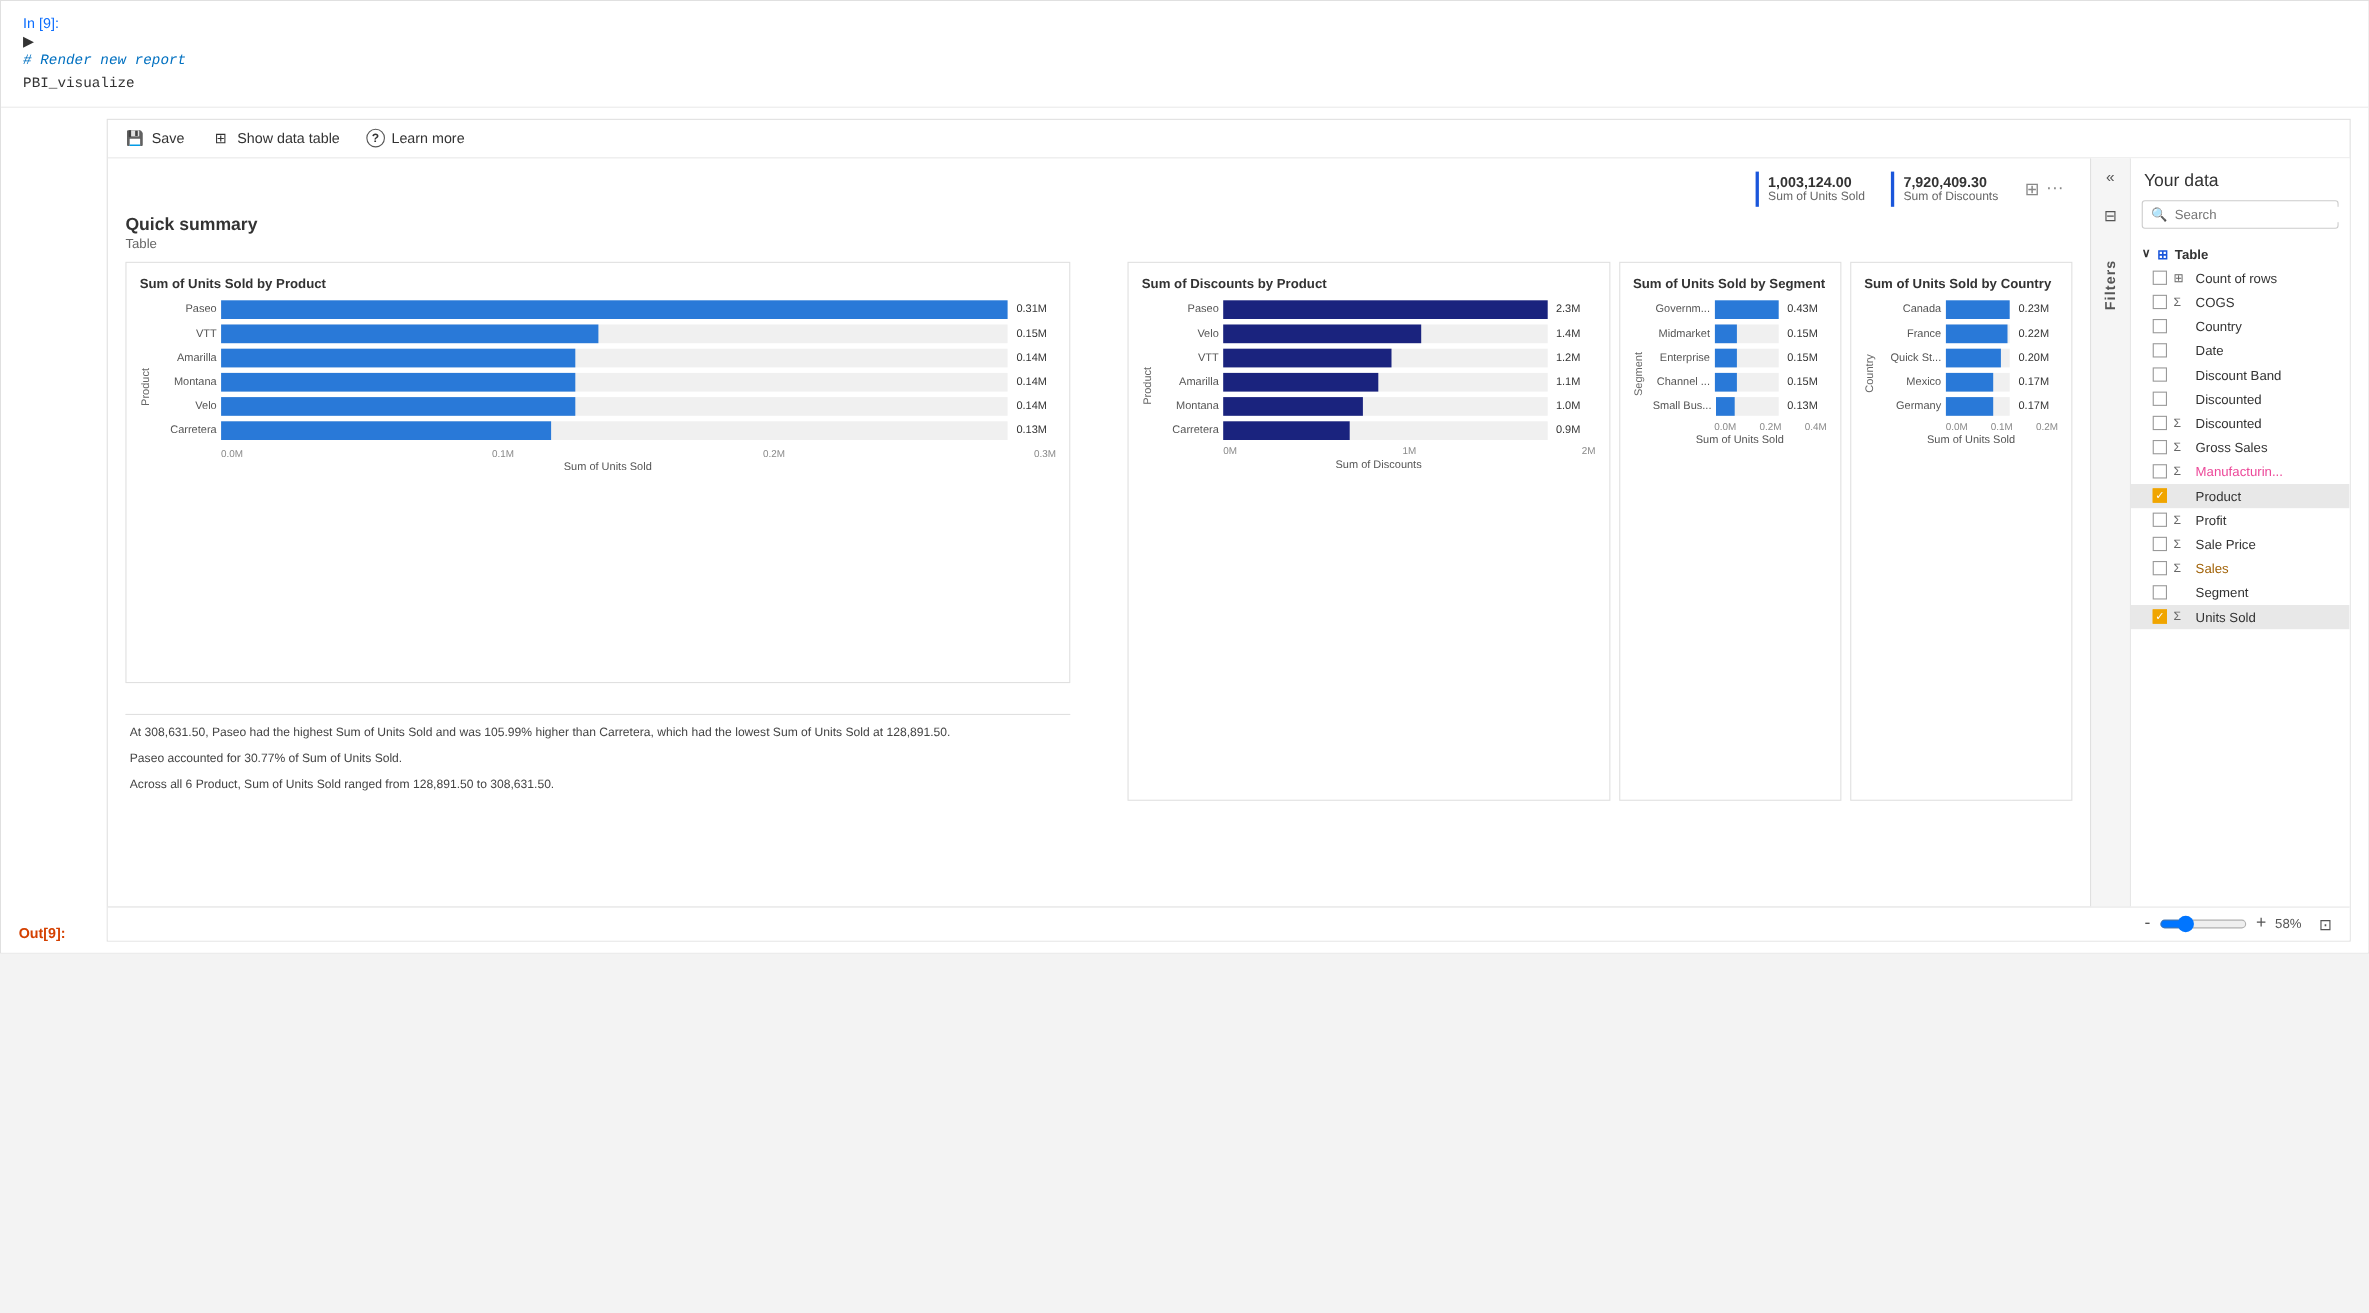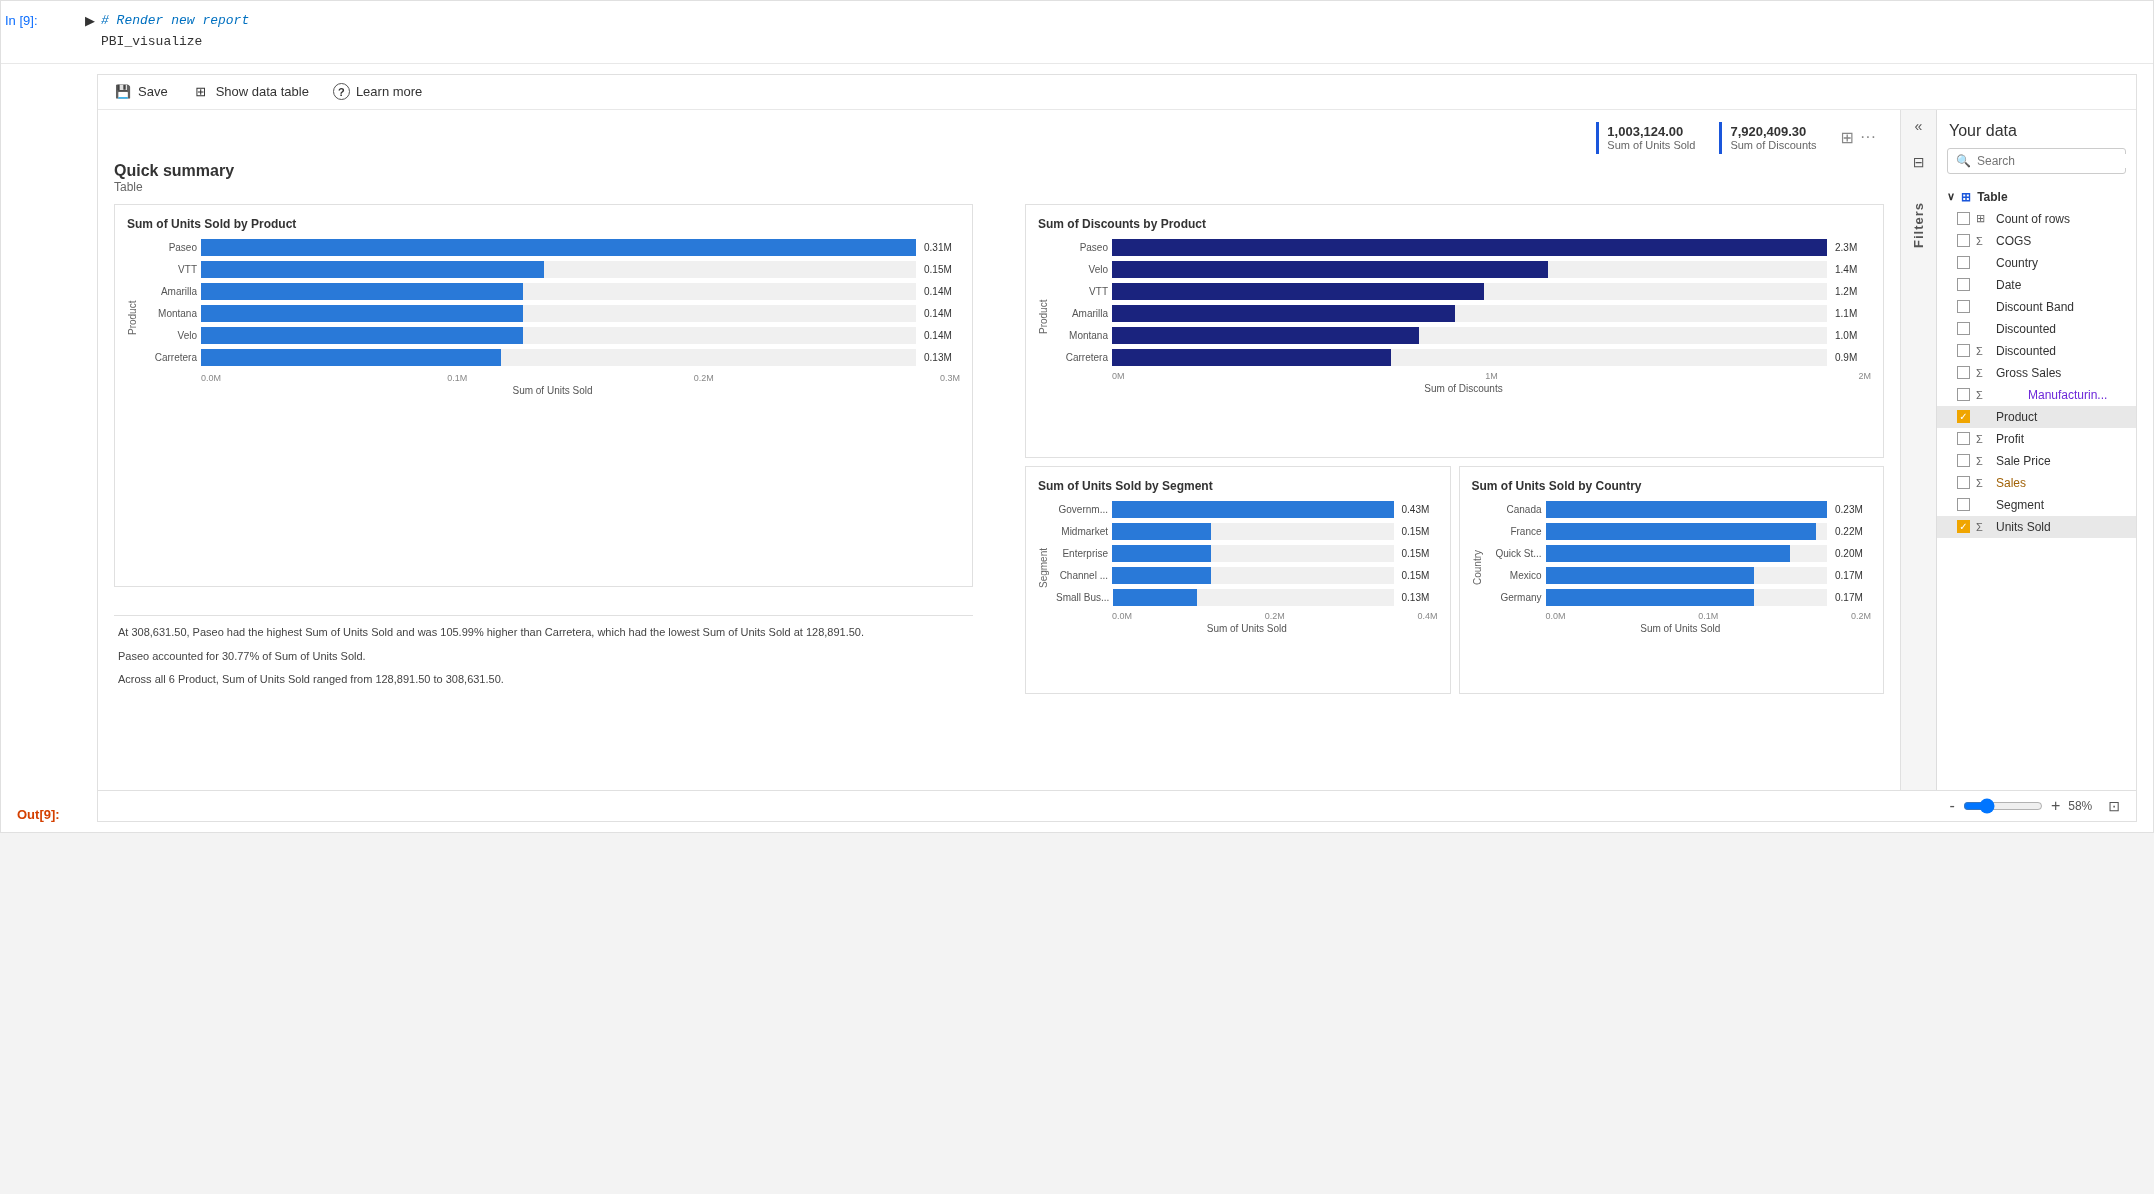--- a/index.html
+++ b/index.html
@@ -1,19 +1,19 @@
 <!DOCTYPE html>
 <html><head>
   <meta charset="utf-8">
   <style>
     * { box-sizing: border-box; margin: 0; padding: 0; }
     body { font-family: 'Segoe UI', Arial, sans-serif; background: #f3f3f3; font-size: 13px; color: #333; }
 
     .notebook-cell { background: #fff; border: 1px solid #e0e0e0; margin: 0; }
-    .cell-input { display: flex; align-items: flex-start; padding: 10px 4px; background: #fff; border-bottom: 1px solid #e8e8e8; }
+    .cell-input { display: flex; align-items: flex-start; padding: 10px 20px; background: #fff; border-bottom: 1px solid #e8e8e8; flex-direction: column; }
     .cell-label { color: #0d6efd; font-size: 13px; min-width: 80px; padding-top: 2px; }
     .cell-label-out { color: #d44000; font-size: 13px; min-width: 80px; padding-top: 2px; font-weight: 600; }
     .run-btn { color: #333; cursor: pointer; margin-right: 6px; margin-top: 2px; }
     .code-block { font-family: 'Courier New', monospace; font-size: 13px; line-height: 1.6; }
     .code-comment { color: #0070c0; font-style: italic; }
     .code-func { color: #333; }
 
     .cell-output { display: flex; align-items: flex-end; padding: 10px 16px 10px 16px; background: #fff; }
     .output-content { flex: 1; background: #fff; border: 1px solid #e0e0e0; }
 
@@ -190,21 +190,21 @@
                 </div>
               </div>
 
               <div class="text-summary" style="border-top: 1px solid #e0e0e0; padding-top: 8px; font-size:11px; line-height:1.55;">
                 <p>At 308,631.50, Paseo had the highest Sum of Units Sold and was 105.99% higher than Carretera, which had the lowest Sum of Units Sold at 128,891.50.</p>
                 <p>Paseo accounted for 30.77% of Sum of Units Sold.</p>
                 <p>Across all 6 Product, Sum of Units Sold ranged from 128,891.50 to 308,631.50.</p>
               </div>
             </div>
 
-            <div style="flex: 1; display: flex; flex-direction: column; gap: 8px; margin-left: 44px;">
+            <div style="flex: 1; display: flex; flex-direction: row; gap: 8px; margin-left: 44px;">
 
               <div class="chart-card" style="flex: 1;">
                 <div class="chart-title">Sum of Discounts by Product</div>
                 <div style="display: flex; gap: 4px;">
                   <div class="y-axis-label">Product</div>
                   <div style="flex: 1;">
                     <div id="chart2-bars">
                         <div style="display: flex; align-items: center; gap: 4px; margin-bottom: 5px;">
                           <span style="font-size: 10px; color: rgb(85, 85, 85); text-align: right; min-width: 52px;">Paseo</span>
                           <div style="flex: 1 1 0%; height: 17px; background: rgb(240, 240, 240); position: relative;">
@@ -430,21 +430,21 @@
                   <span style="color: rgb(51, 51, 51);">Discounted</span>
                 </div>
                 <div style="display: flex; align-items: center; gap: 6px; padding: 4px 10px 4px 20px; cursor: pointer; font-size: 12px;">
                   <span style="width: 13px; height: 13px; border: 1px solid rgb(153, 153, 153); display: inline-flex; align-items: center; justify-content: center; background: rgb(255, 255, 255); flex-shrink: 0; font-size: 10px; color: rgb(255, 255, 255);"></span>
                   <span style="font-size: 11px; color: rgb(102, 102, 102); min-width: 14px;">Σ</span>
                   <span style="color: rgb(51, 51, 51);">Gross Sales</span>
                 </div>
                 <div style="display: flex; align-items: center; gap: 6px; padding: 4px 10px 4px 20px; cursor: pointer; font-size: 12px;">
                   <span style="width: 13px; height: 13px; border: 1px solid rgb(153, 153, 153); display: inline-flex; align-items: center; justify-content: center; background: rgb(255, 255, 255); flex-shrink: 0; font-size: 10px; color: rgb(255, 255, 255);"></span>
                   <span style="font-size: 11px; color: rgb(102, 102, 102); min-width: 14px;">Σ</span>
-                  <span style="color: #6d28d9; margin-left: 32px;">Manufacturin...</span>
+                  <span style="color: #ec4899;">Manufacturin...</span>
                 </div>
                 <div style="display: flex; align-items: center; gap: 6px; padding: 4px 10px 4px 20px; cursor: pointer; font-size: 12px; background: rgb(232, 232, 232);">
                   <span style="width: 13px; height: 13px; border: 1px solid rgb(240, 165, 0); display: inline-flex; align-items: center; justify-content: center; background: rgb(240, 165, 0); flex-shrink: 0; font-size: 10px; color: rgb(255, 255, 255);">✓</span>
                   <span style="font-size: 11px; color: rgb(102, 102, 102); min-width: 14px;"></span>
                   <span style="color: rgb(51, 51, 51);">Product</span>
                 </div>
                 <div style="display: flex; align-items: center; gap: 6px; padding: 4px 10px 4px 20px; cursor: pointer; font-size: 12px;">
                   <span style="width: 13px; height: 13px; border: 1px solid rgb(153, 153, 153); display: inline-flex; align-items: center; justify-content: center; background: rgb(255, 255, 255); flex-shrink: 0; font-size: 10px; color: rgb(255, 255, 255);"></span>
                   <span style="font-size: 11px; color: rgb(102, 102, 102); min-width: 14px;">Σ</span>
                   <span style="color: rgb(51, 51, 51);">Profit</span>

